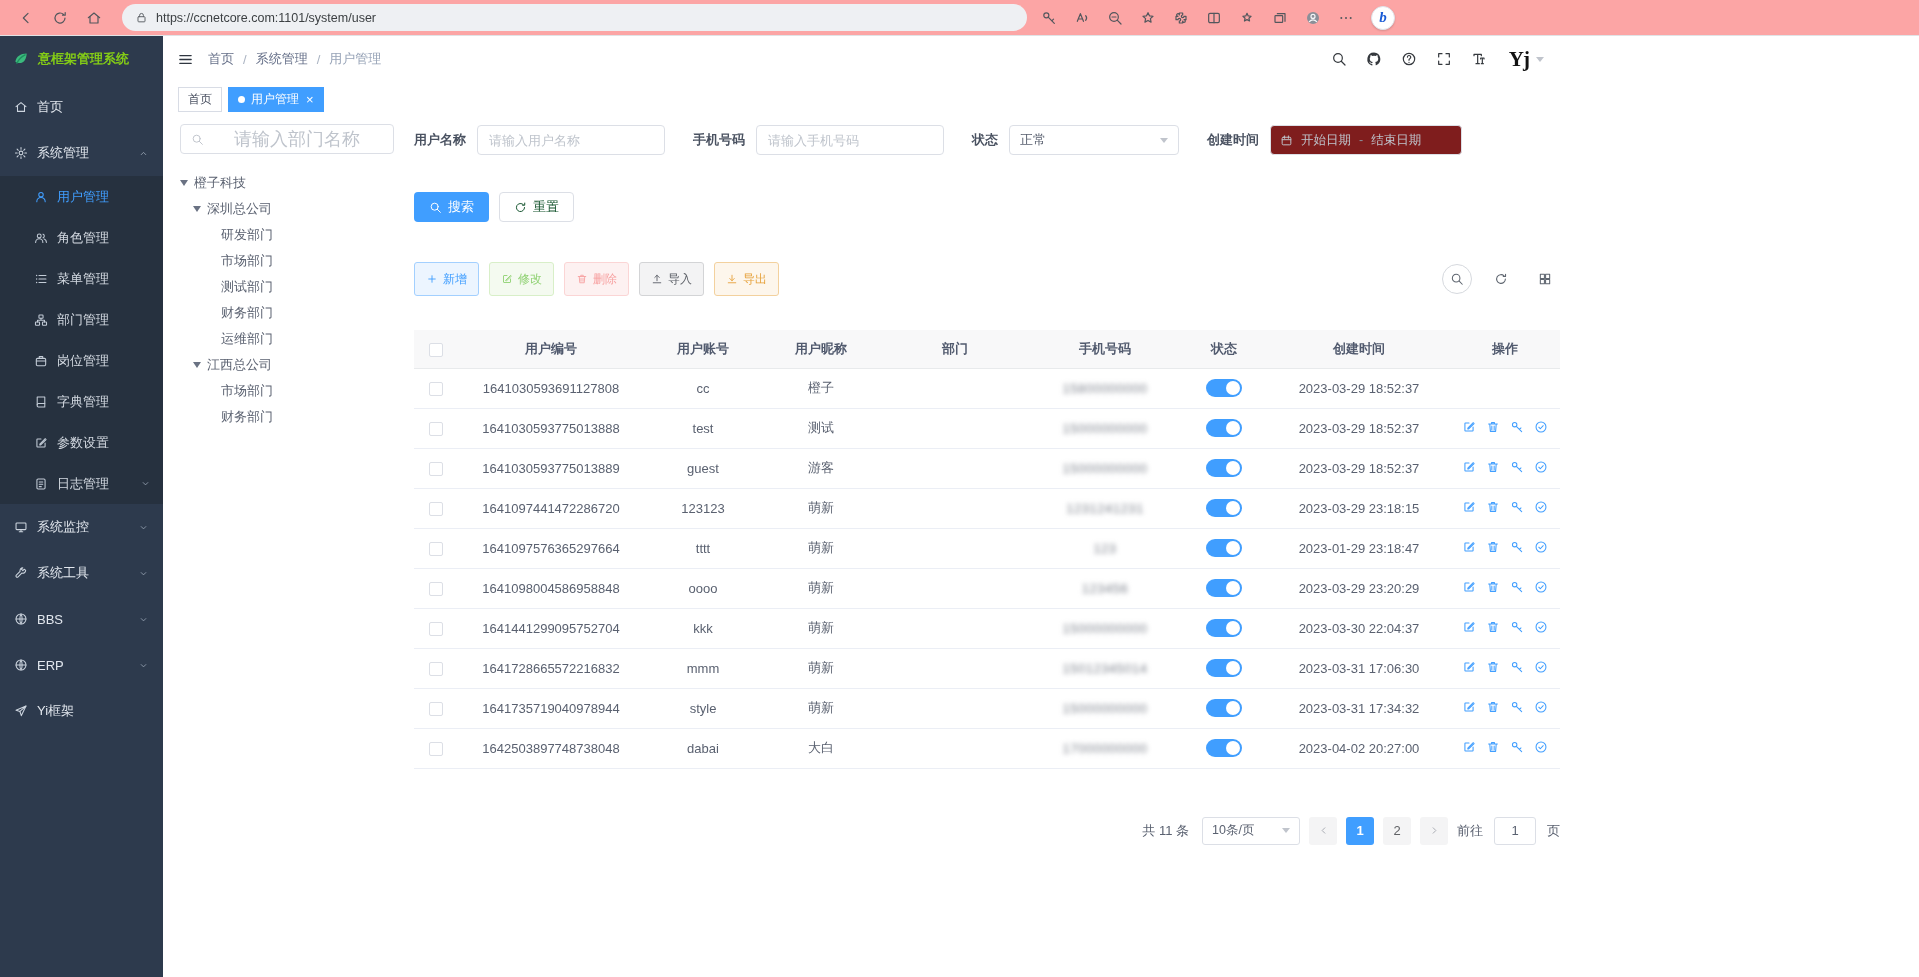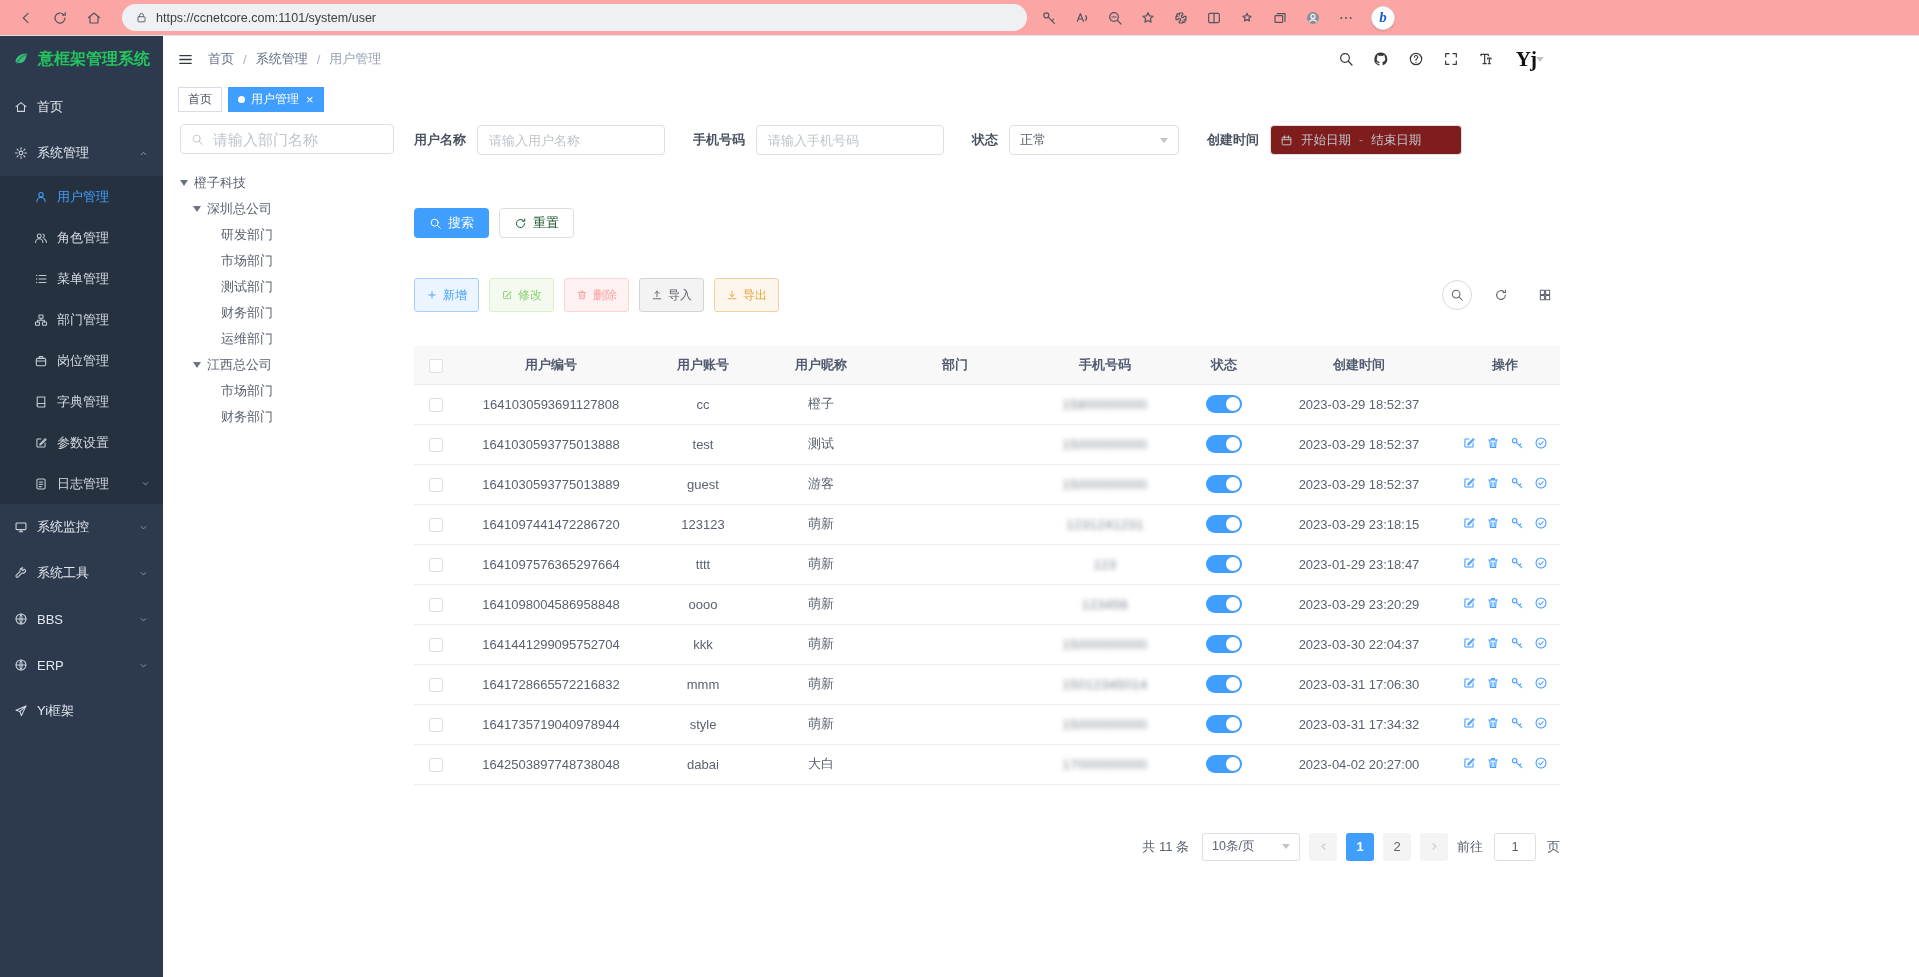--- a/index.html
+++ b/index.html
@@ -26,77 +26,77 @@
   .bing-btn{width:24px;height:24px;border-radius:50%;background:#fff;border:1px solid #dfe4ea;color:#1b5cd6;
     font-weight:bold;font-style:italic;font-family:"Liberation Serif","DejaVu Serif",serif;font-size:15px;
     display:flex;align-items:center;justify-content:center;box-shadow:0 1px 2px rgba(0,0,0,.15);cursor:pointer;}
   .b-fill{flex:1;}
 
   
   .app{display:flex;height:941px;}
   .sidebar{width:163px;background:#2d3a4d;flex-shrink:0;display:flex;flex-direction:column;}
   .logo{height:46px;display:flex;align-items:center;gap:8px;padding:0 12px;}
   .leaf{font-size:18px;color:#3bba7d;}
-  .logo-text{color:#22c55e;font-size:16px;font-weight:bold;white-space:nowrap;}
+  .logo-text{color:#84cc16;font-size:13px;font-weight:bold;white-space:nowrap;}
   #side-nav{flex:1;overflow:hidden;padding-top:2px;}
   .side-item{height:46px;display:flex;align-items:center;gap:9px;padding:0 14px;color:#e2e7ee;font-size:13px;cursor:pointer;}
   .side-item .s-ico{font-size:14px;color:#cdd5df;}
   .s-caret{margin-left:auto;font-size:11px;color:#9aa6b6;}
   .side-sub{background:#26313f;}
   .sub-item{height:41px;display:flex;align-items:center;gap:9px;padding:0 12px 0 34px;color:#d4dae2;font-size:13px;cursor:pointer;}
   .sub-item .s-ico{font-size:14px;color:#c3ccd7;}
   .sub-item.active,.sub-item.active .s-ico{color:#409EFF;}
 
   .main{flex:1;min-width:0;display:flex;flex-direction:column;background:#fff;}
 
   
   .topbar{height:46px;display:flex;align-items:center;gap:14px;padding:0 375px 0 14px;background:#fff;}
   .hamb{font-size:17px;color:#2f3640;cursor:pointer;}
   .crumbs{display:flex;align-items:center;gap:9px;font-size:13px;}
   .crumb{color:#667089;cursor:pointer;}
   .crumb.cur{color:#97a3b7;cursor:default;}
   .sep{color:#aab3c2;}
   .top-icons{margin-left:auto;display:flex;align-items:center;gap:19px;}
   .h-ic{font-size:16px;color:#35393e;cursor:pointer;}
-  .avatar-wrap{display:flex;align-items:center;margin-left:8px;cursor:pointer;}
+  .avatar-wrap{display:flex;align-items:center;gap:7px;margin-left:8px;cursor:pointer;}
   .avatar-logo{font-family:"Liberation Serif","DejaVu Serif",serif;font-weight:900;font-size:21px;color:#121212;letter-spacing:-1px;}
   .caret{width:0;height:0;border-left:4px solid transparent;border-right:4px solid transparent;border-top:5px solid #c0c4cc;display:inline-block;}
 
   
   .tabsbar{height:34px;display:flex;align-items:center;gap:6px;padding:0 15px;background:#fff;}
   .tab{height:25px;display:inline-flex;align-items:center;gap:6px;padding:0 9px;border:1px solid #d8dce5;background:#fff;color:#495060;font-size:12px;cursor:pointer;}
   .tab .dot{width:7px;height:7px;border-radius:50%;background:#fff;}
   .tab.active{background:#409EFF;border-color:#409EFF;color:#fff;}
   .tab-close{font-size:13px;margin-left:1px;cursor:pointer;}
 
   
   .content{flex:1;display:flex;gap:20px;padding:8px 17px 0;min-height:0;}
   .left-col{width:214px;flex-shrink:0;}
   .tree-search{height:30px;border:1px solid #dcdfe6;border-radius:4px;display:flex;align-items:center;gap:7px;padding:0 10px;margin-bottom:16px;background:#fff;}
   .ts-ico{font-size:13px;color:#c0c4cc;}
-  .tree-search input{border:none;outline:none;flex:1;font-size:15px;color:#0f766e;min-width:0;background:transparent;}
+  .tree-search input{border:none;outline:none;flex:1;font-size:18px;color:#0f766e;min-width:0;background:transparent;text-align:center;}
   .tree-search input::placeholder{color:#bfc4cc;}
   .tree-node{height:26px;display:flex;align-items:center;gap:6px;font-size:13px;color:#5a6170;cursor:pointer;}
   .t-caret{width:0;height:0;border-left:4.5px solid transparent;border-right:4.5px solid transparent;border-top:6px solid #6a7283;flex-shrink:0;}
   .t-spacer{width:9px;flex-shrink:0;}
 
   .right-col{width:1146px;flex:none;display:flex;flex-direction:column;gap:24px;}
 
   
   .filter-row{display:flex;align-items:center;height:32px;margin-bottom:12px;}
   .f-group{display:flex;align-items:center;margin-right:28px;}
   .f-label{font-size:13px;color:#4a5261;font-weight:700;margin-right:11px;white-space:nowrap;}
   .f-input{height:30px;width:188px;border:1px solid #dcdfe6;border-radius:4px;padding:0 11px;font-size:13px;color:#606266;outline:none;background:#fff;}
   .f-input::placeholder{color:#bfc4cc;}
   .f-select{width:170px;height:30px;border:1px solid #dcdfe6;border-radius:4px;display:flex;align-items:center;justify-content:space-between;padding:0 10px;font-size:13px;color:#5a6170;cursor:pointer;background:#fff;}
   .f-date{width:192px;height:30px;border:1px solid #dcdfe6;border-radius:4px;display:flex;align-items:center;gap:8px;padding:0 9px;font-size:12.5px;color:#bfc4cc;cursor:pointer;background:#7f1d1d;}
   .f-date .cal{font-size:13px;color:#c0c4cc;}
   .f-date .d-sep{color:#8a919c;}
 
-  .btn-row{display:flex;gap:10px;margin:16px 0 16px;}
+  .btn-row{display:flex;gap:10px;margin:0 0 16px;}
   .btn{height:30px;padding:0 14px;border-radius:4px;font-size:13px;display:inline-flex;align-items:center;gap:6px;border:1px solid transparent;cursor:pointer;background:#fff;font-family:inherit;}
   .btn [data-icon]{font-size:13px;}
   .btn.primary{background:#409EFF;color:#fff;}
   .btn.plain{border-color:#dcdfe6;color:#14532d;}
 
   .toolbar-row{display:flex;align-items:center;gap:10px;margin-bottom:10px;}
   .tb{height:27px;padding:16px 11px;border-radius:3px;font-size:12px;display:inline-flex;align-items:center;gap:5px;border:1px solid;cursor:pointer;font-family:inherit;}
   .tb [data-icon]{font-size:12px;}
   .tb.add{color:#409EFF;background:#ecf5ff;border-color:#a3d0ff;}
   .tb.edit{color:#8fd172;background:#f4faf0;border-color:#d8efc8;}

